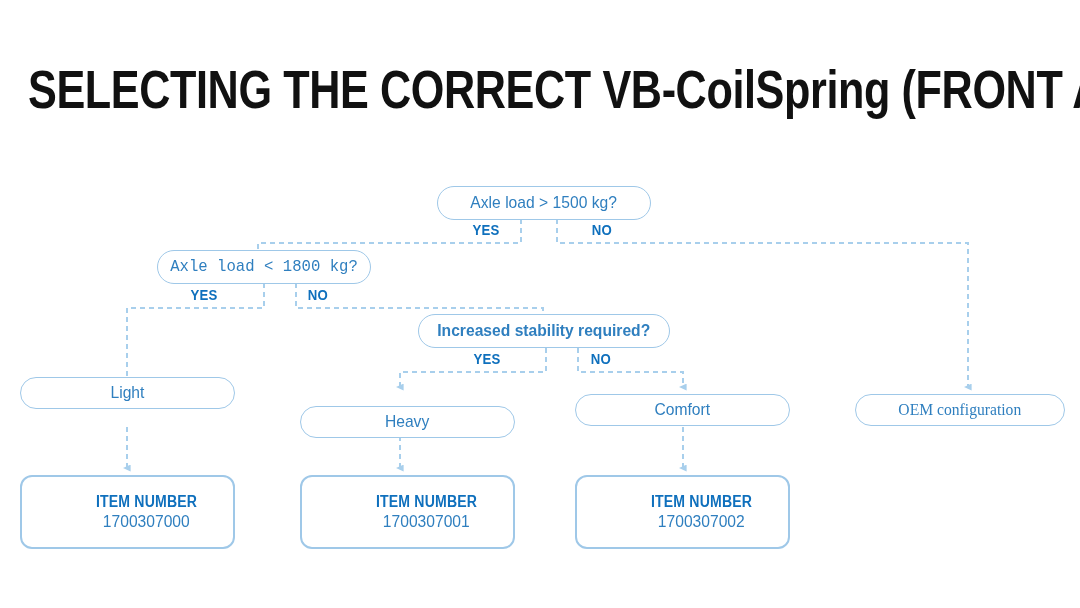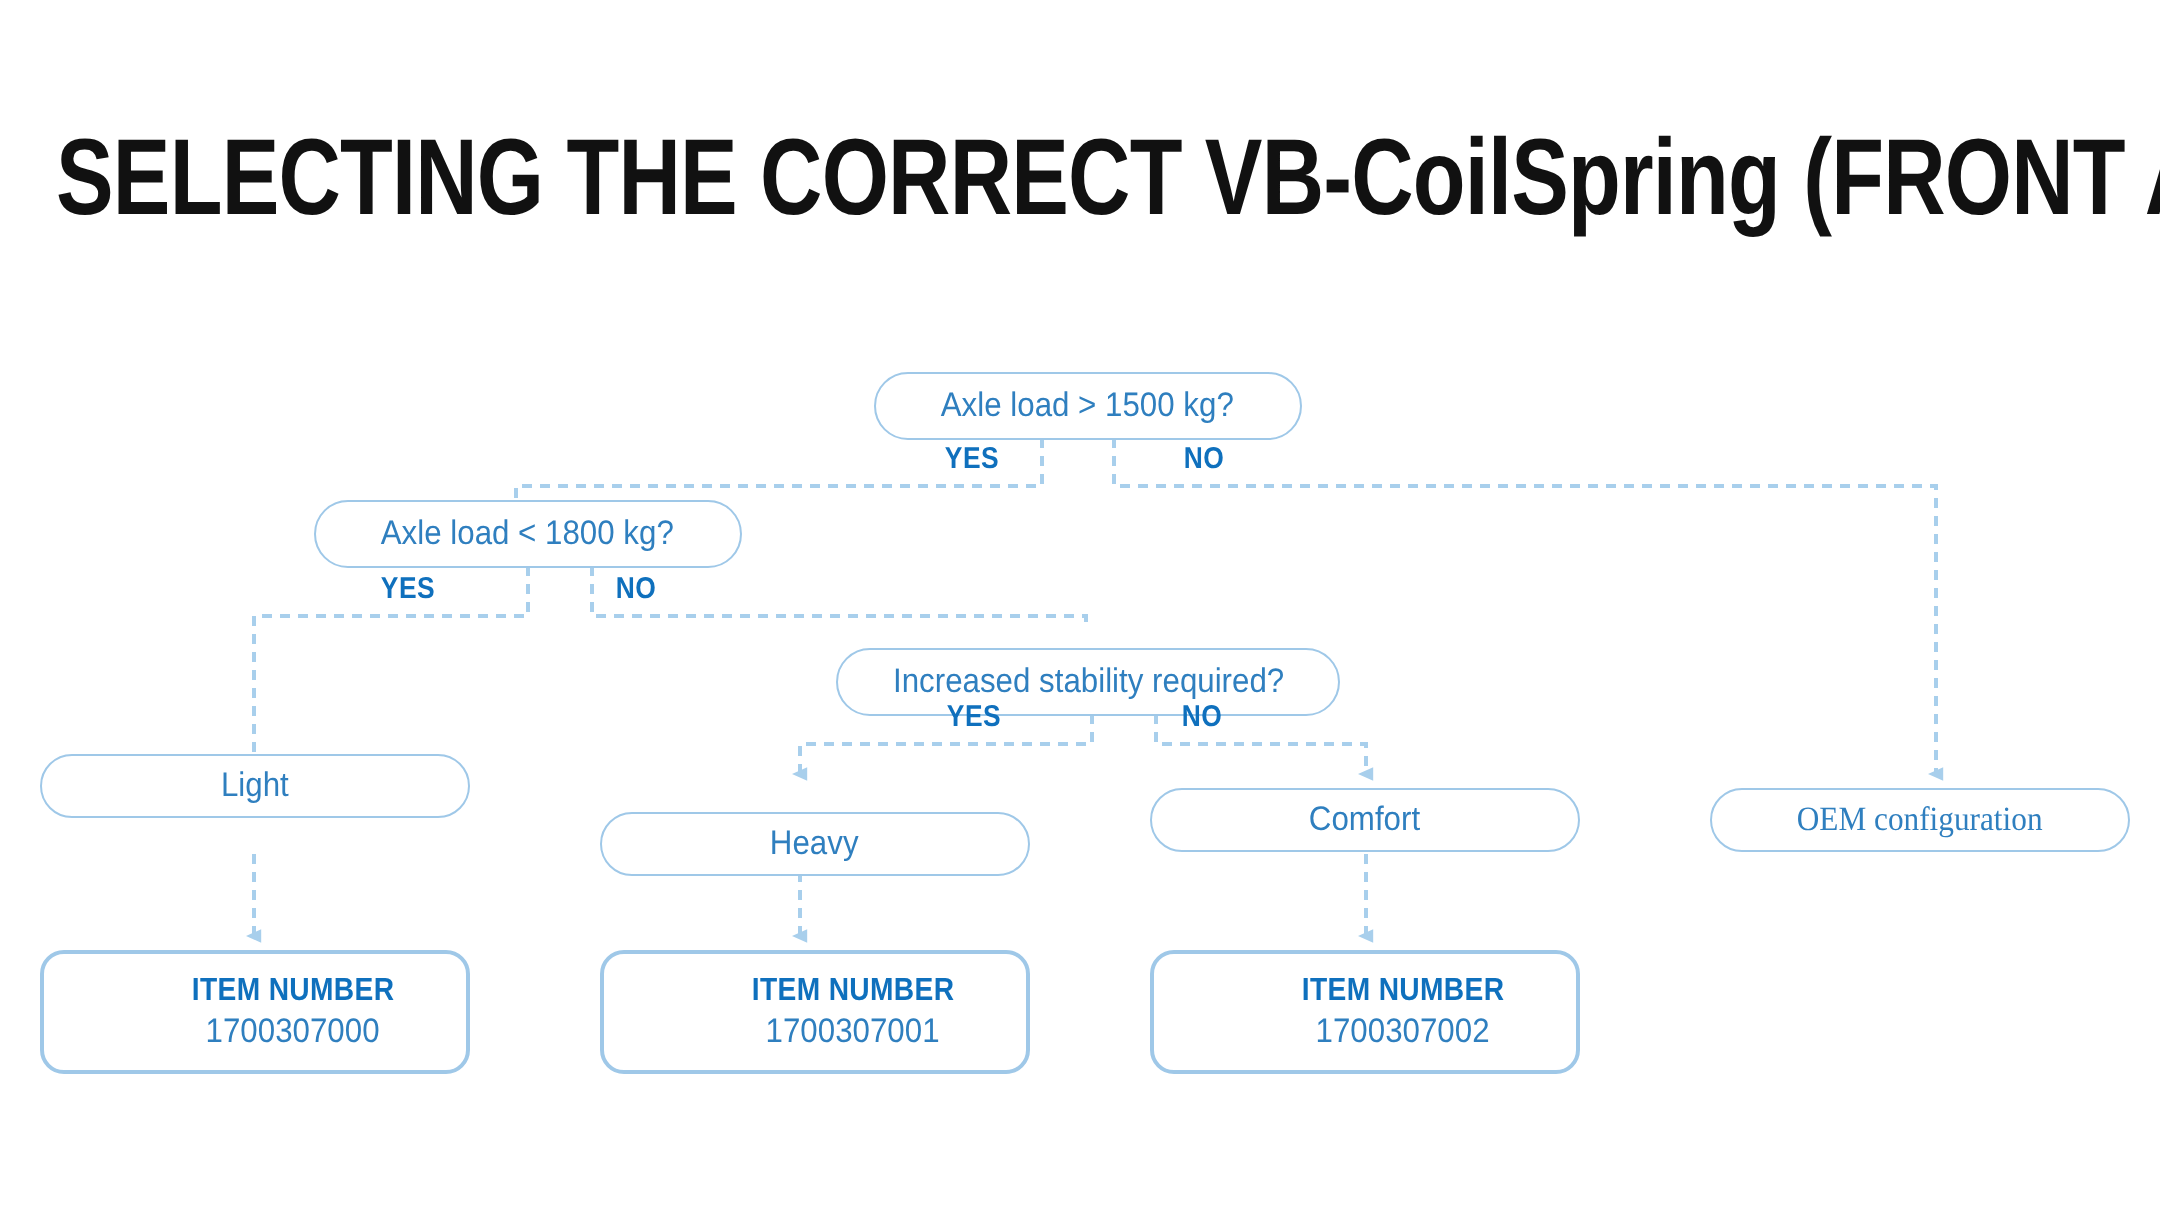--- a/index.html
+++ b/index.html
@@ -58,21 +58,21 @@
   .node.decision {
     border-radius: 999px;
     height: 34px;
   }
   .node.result {
     border-radius: 16px;
     height: 32px;
   }
   .node.item {
     border-radius: 12px;
-    height: 62px;
+    height: 74px;
     border-width: 2px;
     padding-left: 38px;
   }
 
   .node-label {
     color: #2f7fbf;
     font-size: 17px;
     line-height: 20px;
     transform: scaleX(0.92);
     white-space: nowrap;
@@ -140,27 +140,27 @@
     <path d="M683,427 L683,468" marker-end="url(#arrow)"></path>
   </g>
 </svg>
 
 <div class="node decision" style="left:437px; top:186px; width:214px;">
   <span class="node-label">Axle load &gt; 1500 kg?</span>
 </div>
 <div class="branch-label" style="left:451px; top:221px; width:70px;">YES</div>
 <div class="branch-label" style="left:567px; top:221px; width:70px;">NO</div>
 
-<div class="node decision" style="left:157px; top:250px; width:214px;">
+<div class="node decision" style="left:157px; top:250px; width:214px;font-family:Liberation Mono, monospace;">
   <span class="node-label">Axle load &lt; 1800 kg?</span>
 </div>
 <div class="branch-label" style="left:169px; top:286px; width:70px;">YES</div>
 <div class="branch-label" style="left:283px; top:286px; width:70px;">NO</div>
 
-<div class="node decision" style="left:418px; top:324px; width:252px;">
+<div class="node decision" style="left:418px; top:314px; width:252px;font-weight:bold;">
   <span class="node-label">Increased stability required?</span>
 </div>
 <div class="branch-label" style="left:452px; top:350px; width:70px;">YES</div>
 <div class="branch-label" style="left:566px; top:350px; width:70px;">NO</div>
 
 <div class="node result" style="left:20px; top:377px; width:215px;">
   <span class="node-label">Light</span>
 </div>
 <div class="node result" style="left:300px; top:406px; width:215px;">
   <span class="node-label">Heavy</span>

